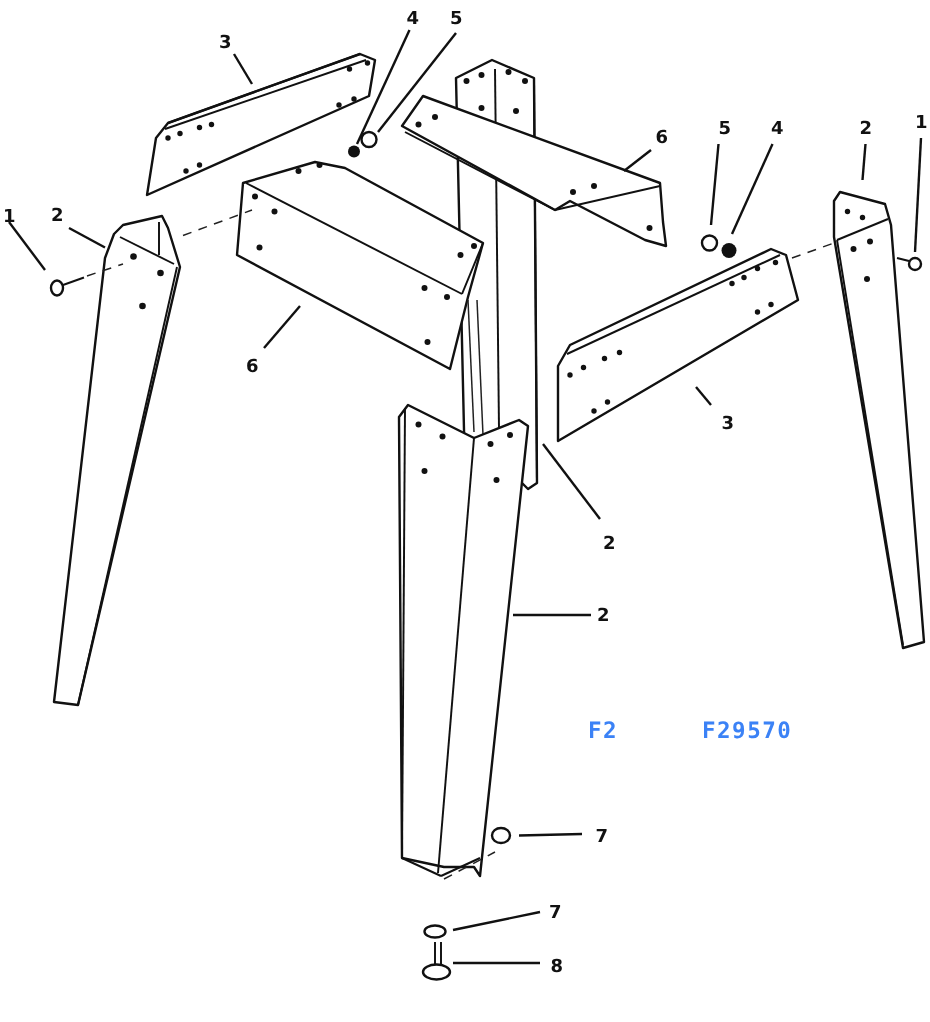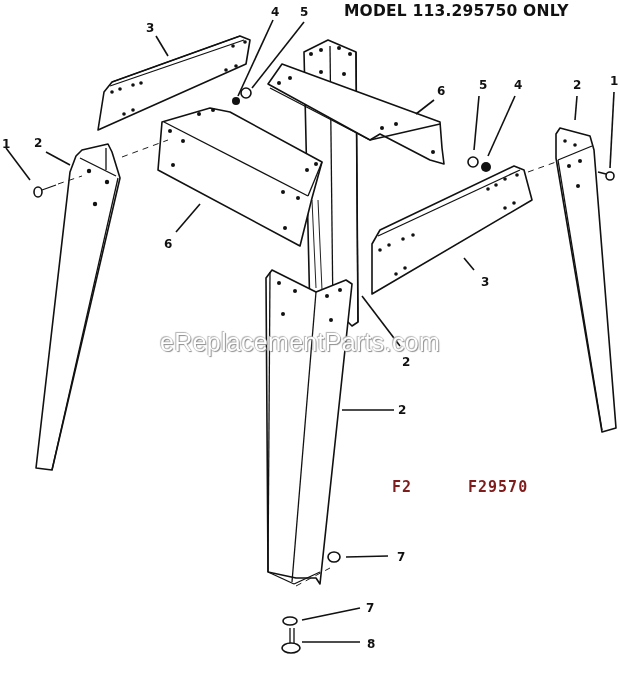--- a/index.html
+++ b/index.html
@@ -1,19 +1,19 @@
 <!DOCTYPE html>
 <html><head>
 <meta charset="utf-8">
 <style>
   html, body { margin: 0; padding: 0; background: #ffffff; }
   body { width: 620px; height: 681px; position: relative; overflow: hidden; font-family: "DejaVu Sans", sans-serif; }
   #stage { position: absolute; left: 0; top: 0; width: 620px; height: 681px; }
   .title { position: absolute; left: 344px; top: 2px; font-family: "DejaVu Sans", sans-serif; font-weight: bold; font-size: 15.5px; letter-spacing: 0.2px; color: #111; white-space: nowrap; }
-  .figref { position: absolute; top: 478px; font-family: "DejaVu Sans Mono", monospace; font-weight: bold; font-size: 15px; color: #7f1d1d; letter-spacing: 1px; white-space: nowrap; }
+  .figref { position: absolute; top: 478px; font-family: "DejaVu Sans Mono", monospace; font-weight: bold; font-size: 15px; color: #3b82f6; letter-spacing: 1px; white-space: nowrap; }
   .callout { position: absolute; font-family: "DejaVu Sans", sans-serif; font-weight: bold; font-size: 12px; color: #111; line-height: 12px; }
   .watermark { position: absolute; left: 160px; top: 328px; font-family: "Liberation Sans", sans-serif; font-size: 25px; color: #ffffff; letter-spacing: 0.3px; text-shadow: 0 0 1px #9a9a9a, 1px 1px 1px #8c8c8c, -1px -1px 1px #b5b5b5; white-space: nowrap; }
   svg .part { fill: #ffffff; stroke: #111; stroke-width: 1.6; stroke-linejoin: round; }
   svg .edge { fill: none; stroke: #111; stroke-width: 1.3; }
   svg .thin { fill: none; stroke: #222; stroke-width: 1; }
   svg .dash { fill: none; stroke: #222; stroke-width: 1; stroke-dasharray: 6 5; }
   svg .hole { fill: #111; }
   svg .lead { fill: none; stroke: #111; stroke-width: 1.6; }
 </style>
 </head>
@@ -177,24 +177,22 @@
       <line class="lead" x1="614" y1="92" x2="610" y2="168"></line>
       <line class="lead" x1="474" y1="270" x2="464" y2="258"></line>
       <line class="lead" x1="400" y1="346" x2="362" y2="296"></line>
       <line class="lead" x1="394" y1="410" x2="342" y2="410"></line>
       <line class="lead" x1="388" y1="556" x2="346" y2="557"></line>
       <line class="lead" x1="360" y1="608" x2="302" y2="620"></line>
       <line class="lead" x1="360" y1="642" x2="302" y2="642"></line>
     </g>
   </svg>
 
-  <div class="title">MODEL 113.295750 ONLY</div>
   <div class="figref" style="left:392px">F2</div>
   <div class="figref" style="left:468px">F29570</div>
-  <div class="watermark">eReplacementParts.com</div>
 
   <div class="callout" style="left:2px;top:138px">1</div>
   <div class="callout" style="left:34px;top:137px">2</div>
   <div class="callout" style="left:146px;top:22px">3</div>
   <div class="callout" style="left:271px;top:6px">4</div>
   <div class="callout" style="left:300px;top:6px">5</div>
   <div class="callout" style="left:164px;top:238px">6</div>
   <div class="callout" style="left:437px;top:85px">6</div>
   <div class="callout" style="left:479px;top:79px">5</div>
   <div class="callout" style="left:514px;top:79px">4</div>

